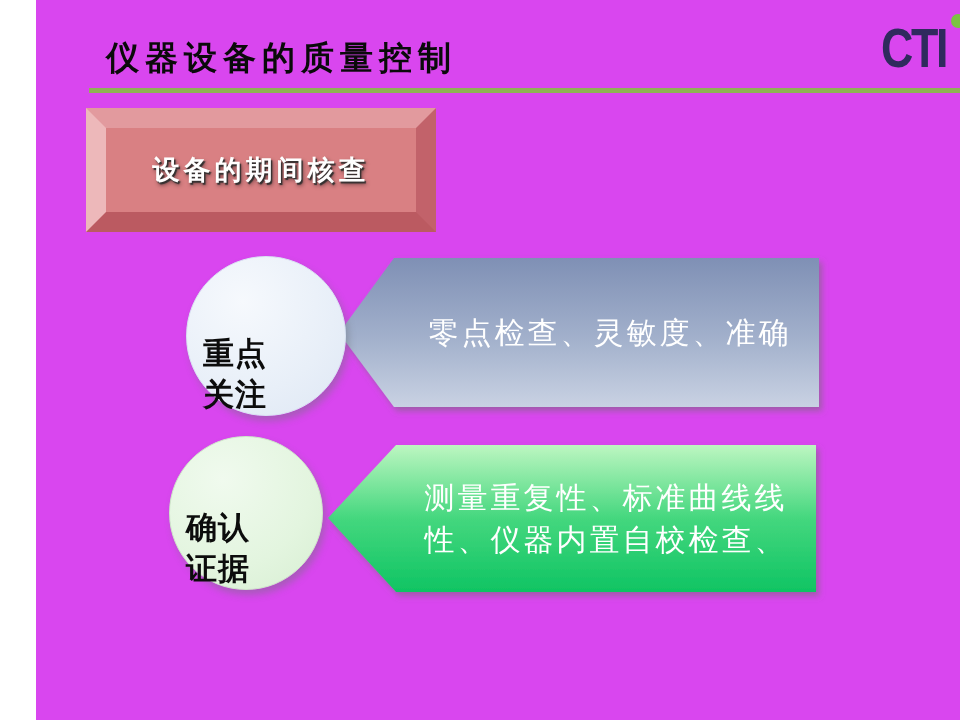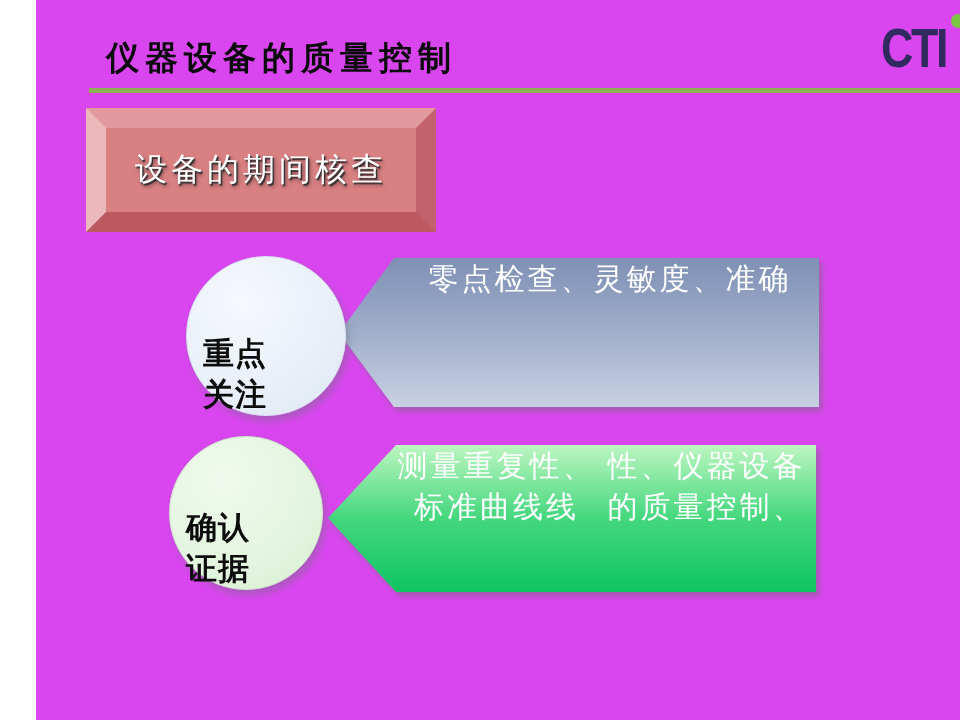--- a/index.html
+++ b/index.html
@@ -51,23 +51,24 @@
     border-style:solid;border-width:20px;
     border-top-color:#E29A9E;
     border-left-color:#EDB8BA;
     border-right-color:#C2626A;
     border-bottom-color:#BB5A61;
     background:#D98083;
     display:flex;align-items:center;justify-content:center;
   }
   .header-box-label{
     color:#ffffff;
-    font-size:32px;
+    font-size:27px;
     letter-spacing:4px;
     text-shadow:1.5px 1.5px 1px rgba(45,45,45,0.95), 2px 3px 4px rgba(0,0,0,0.45);
+    font-weight:bold;
   }
   
   .shape-layer{position:absolute;left:0;top:0;}
   
   .circle{
     position:absolute;border-radius:50%;
     display:flex;align-items:flex-end;
     box-shadow:3px 5px 7px rgba(110,115,125,0.45);
   }
   .circle-focus{
@@ -84,21 +85,21 @@
     padding-left:16px;
     font-size:31px;font-weight:bold;color:#0c0c0c;
     line-height:1.3;letter-spacing:1px;
     font-family:"Liberation Serif", serif;
   }
   .circle-evidence .circle-text{}
   .circle-text span{display:block;}
   
   .arrow-text{
     position:absolute;
-    display:flex;flex-direction:row;justify-content:center;
+    display:flex;flex-direction:column;justify-content:center;
     text-align:center;
     color:#ffffff;
     font-size:30px;line-height:1.38;letter-spacing:3px;
     font-family:"Liberation Serif", serif;
   }
   .arrow-text span{display:block;}
   .arrow-text-blue{left:365px;top:258px;width:418px;height:149px;}
   .arrow-text-green{left:360px;top:445px;width:420px;height:147px;}
 </style>
 </head>
@@ -149,16 +150,16 @@
   </div>
 
   <div class="circle circle-evidence">
     <div class="circle-text">
       <span>确认</span>
       <span>证据</span>
     </div>
   </div>
   <div class="arrow-text arrow-text-green">
     <span>测量重复性、标准曲线线</span>
-    <span>性、仪器设备的质量控制、</span>
+    <span>性、仪器内置自校检查、</span>
   </div>
 
 </div>
 
 </body></html>

